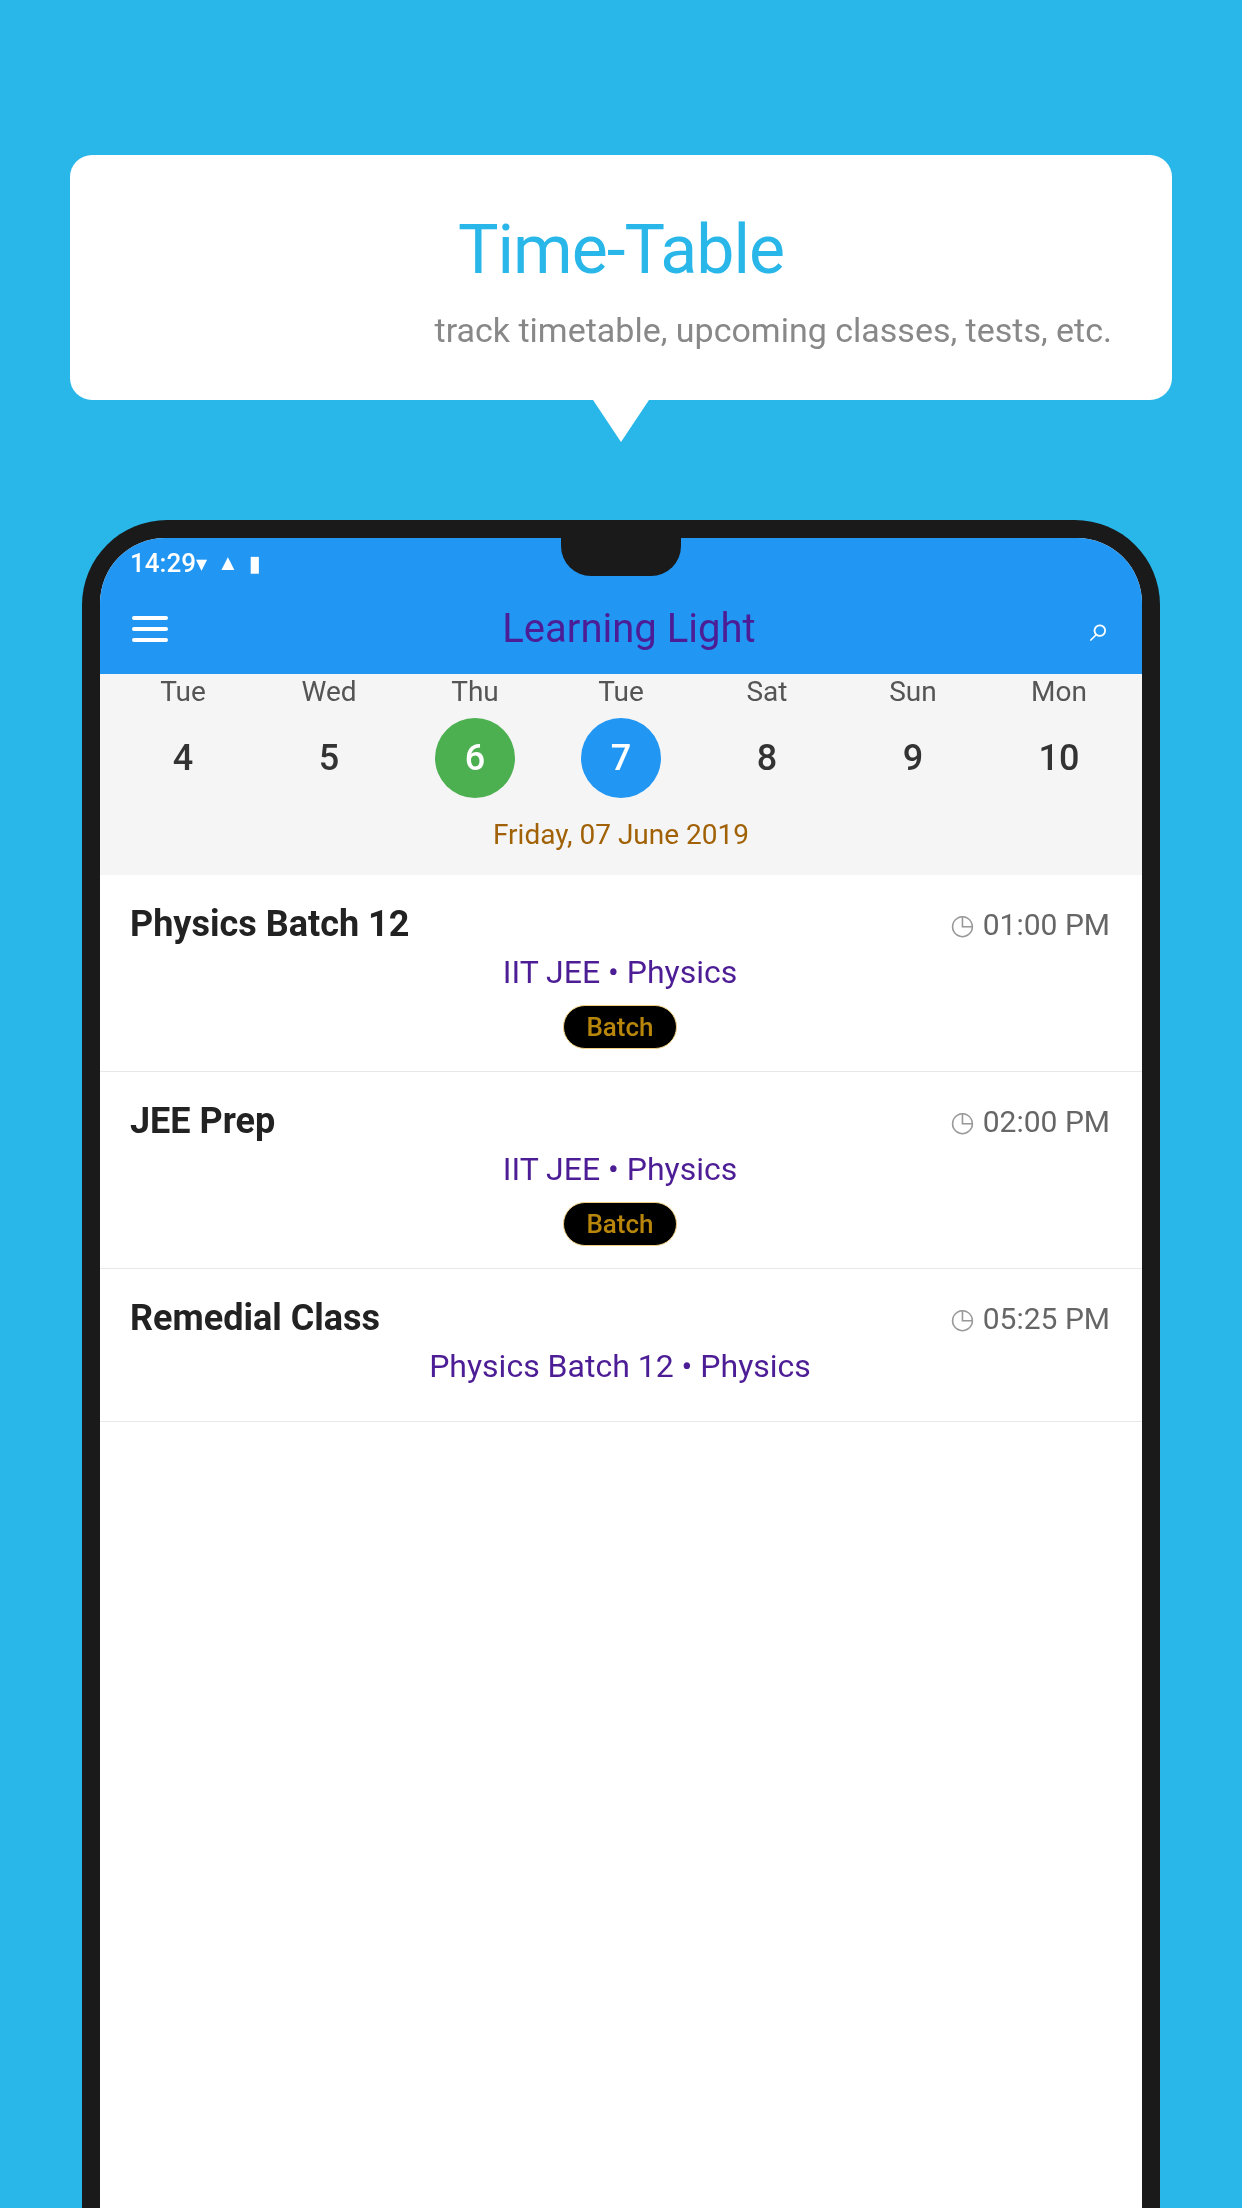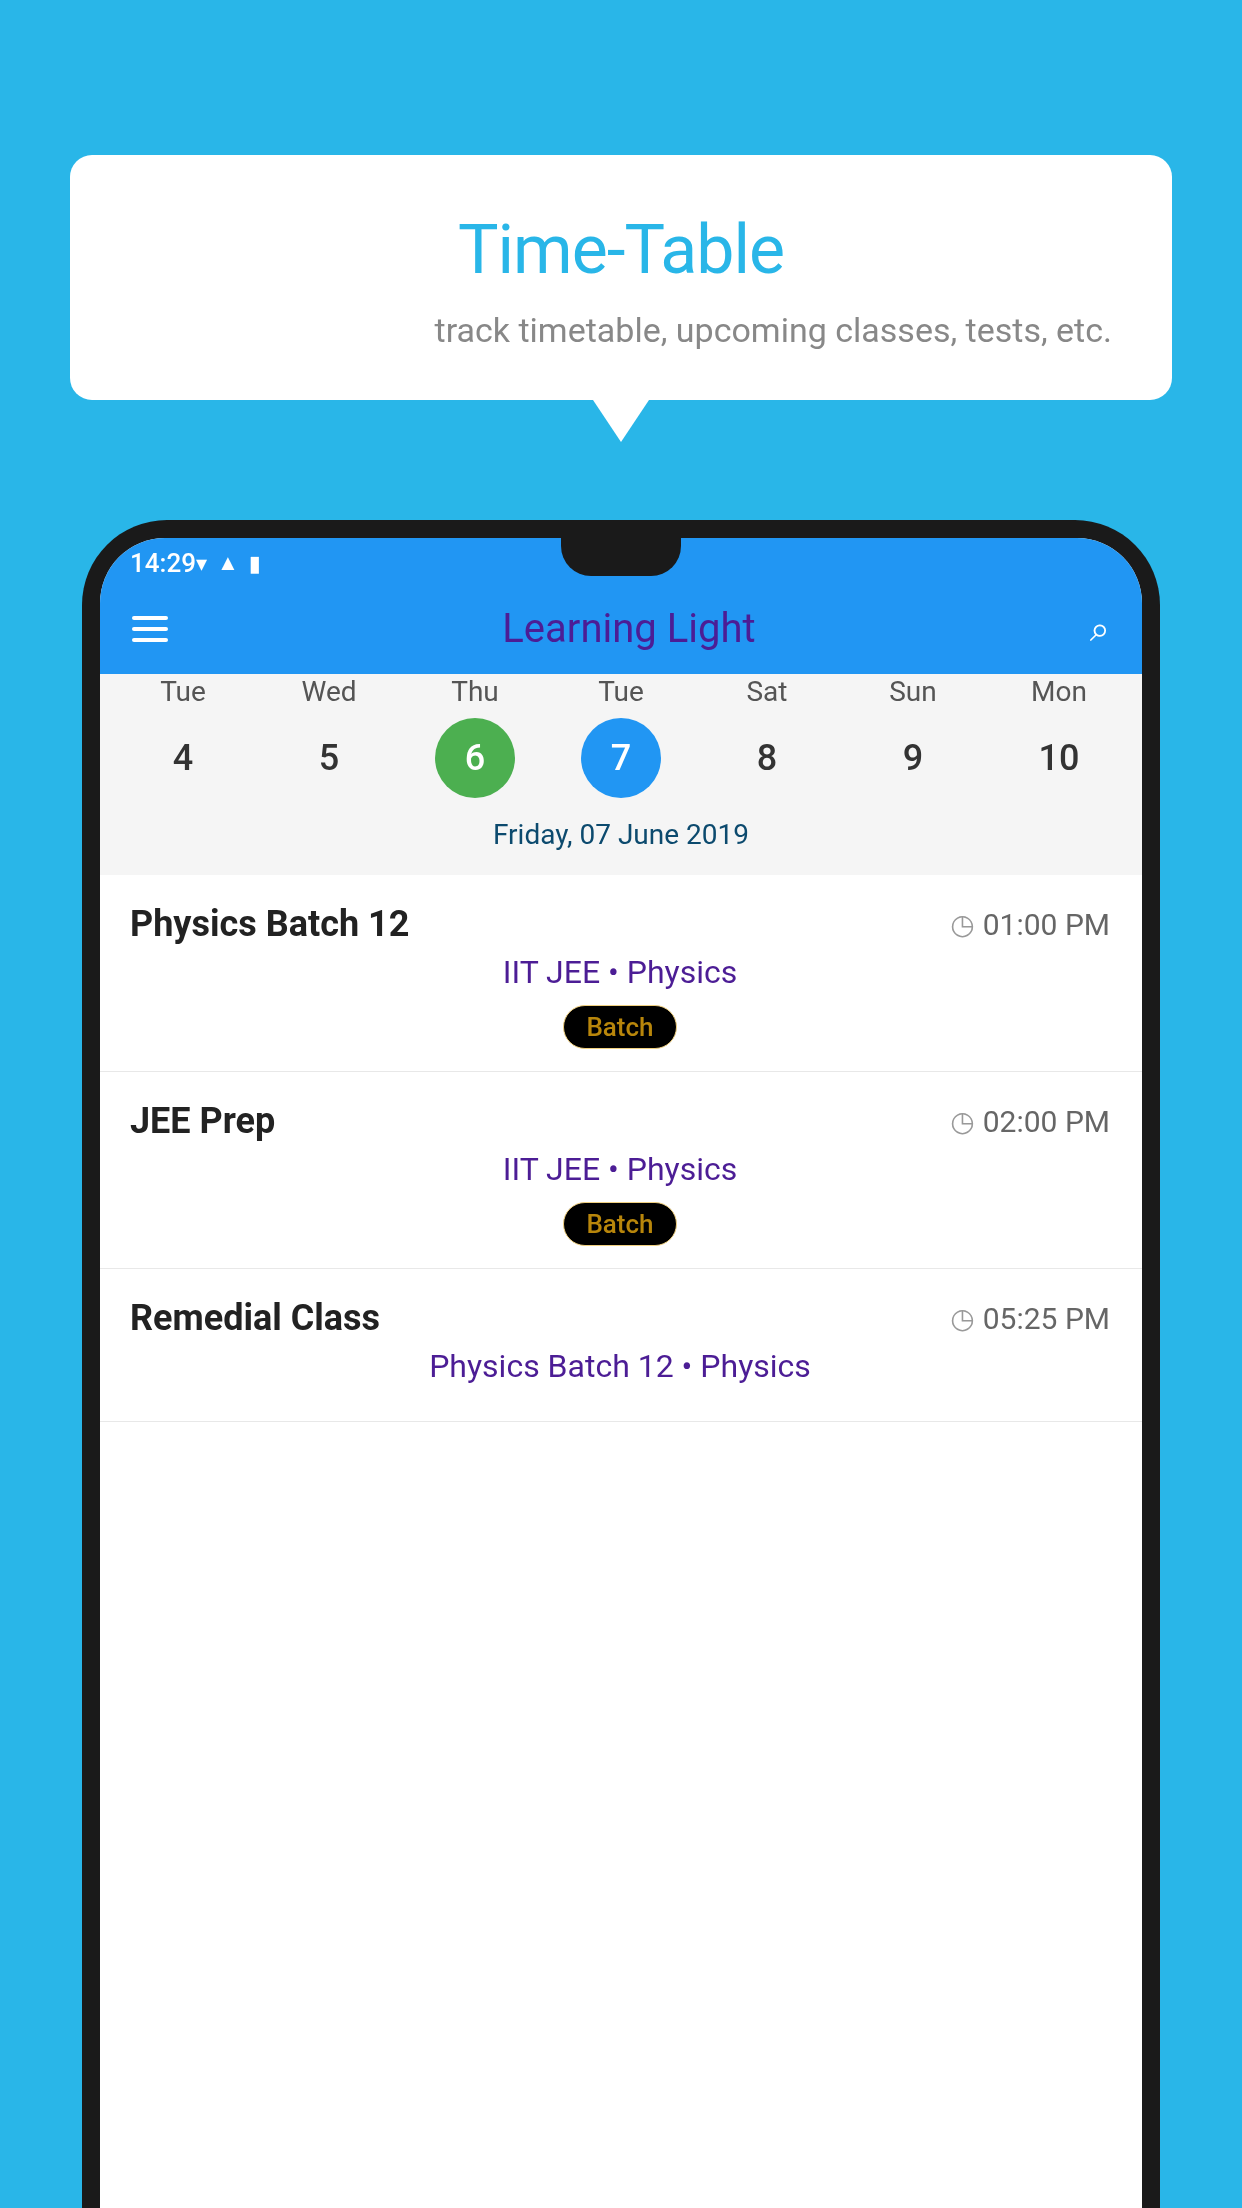--- a/index.html
+++ b/index.html
@@ -177,21 +177,21 @@
     }
 
     .day-num.selected {
       background: #2196F3;
       color: white;
     }
 
     .selected-date {
       text-align: center;
       font-size: 28px;
-      color: #0c4a6e;
+      color: #a16207;
       padding: 8px 0 14px 0;
     }
 
     
     .schedule-list {
       background: white;
     }
 
     .schedule-item {
       background: white;

